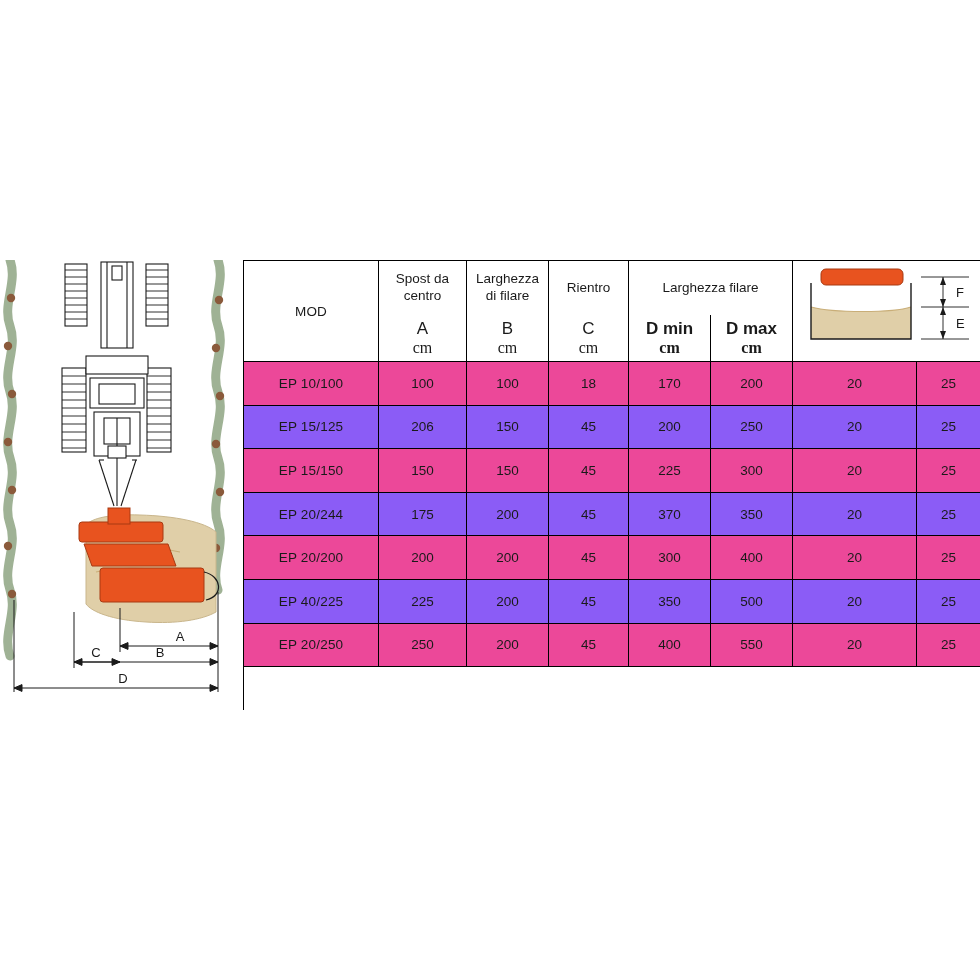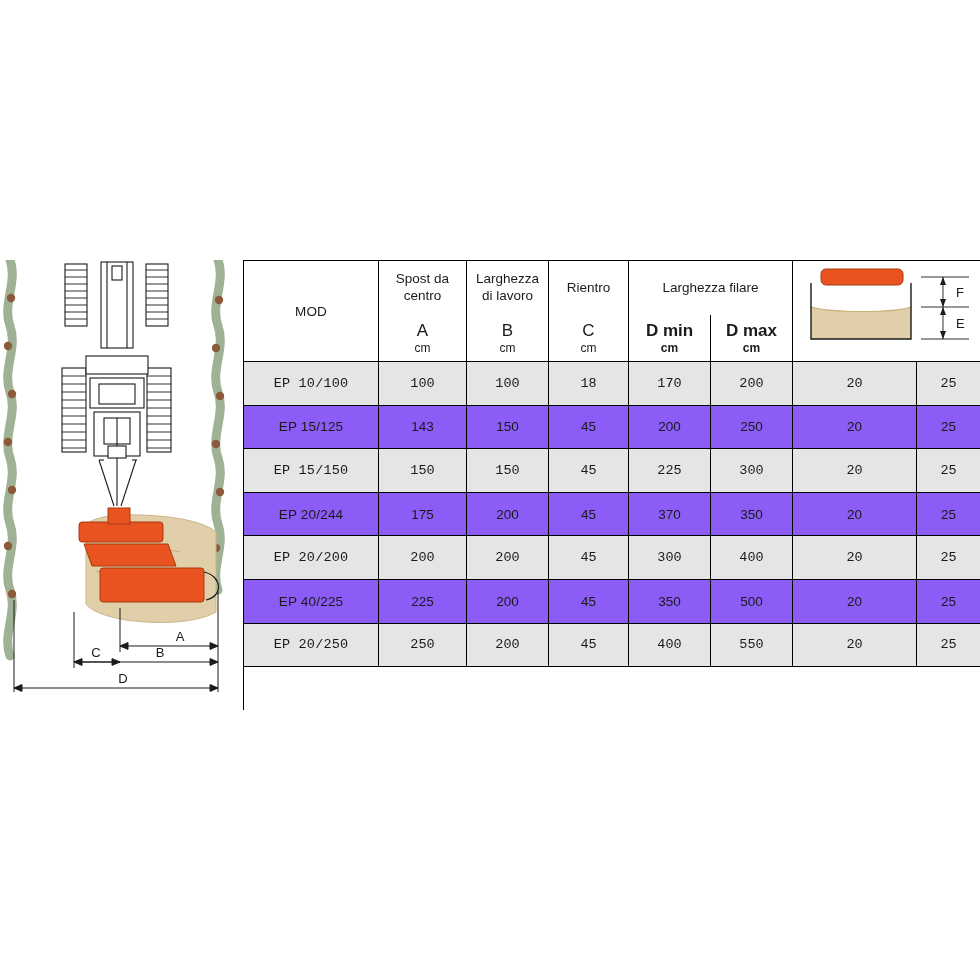--- a/index.html
+++ b/index.html
@@ -53,42 +53,43 @@
     vertical-align: middle;
     font-size: 13.5px;
     font-weight: normal;
     padding: 0;
     color: #1a1a1a;
   }
   .hdr-top td { height: 54px; }
   .hdr-sub td { height: 46px; }
   .row-data td { height: 42.6px; }
 
-  .row-odd td { background: #e5e5e5; font-family: Liberation Mono, monospace; }
+  .row-odd td { background: #ec4899; }
   .row-even td { background: #8b5cf6; }
 
   .mod-cell {
     font-weight: bold;
     font-size: 13.5px;
     letter-spacing: .2px;
   }
   .hdr-label {
     font-size: 13.5px;
     line-height: 1.25;
   }
   .letter {
     font-size: 17px;
     display: block;
     line-height: 1.15;
   }
   .letter.bold { font-weight: bold; }
   .unit {
-    font-size: 12px;
+    font-size: 16px;
     display: block;
     line-height: 1.2;
+    font-family: Liberation Serif, serif;
   }
   .unit.bold { font-weight: bold; }
   .bold-val { font-weight: bold; }
   .nb { border-bottom: none !important; }
   .nt { border-top: none !important; }
 
   
   .xsec-cell { padding: 0; position: relative; }
   .xsec-holder {
     position: relative;
@@ -259,21 +260,21 @@
       <tbody>
 
         <tr class="hdr-top">
           <td rowspan="2" class="mod-cell">MOD</td>
           <td class="hdr-label nb">
             <div>Spost da</div>
             <div>centro</div>
           </td>
           <td class="hdr-label nb">
             <div>Larghezza</div>
-            <div>di lavoro</div>
+            <div>di filare</div>
           </td>
           <td class="hdr-label nb">Rientro</td>
           <td class="hdr-label nb" colspan="2">Larghezza filare</td>
           <td colspan="3" rowspan="2" class="xsec-cell">
             <div class="xsec-holder">
               <svg width="188" height="100" viewBox="0 0 188 100">
 
                 <path d="M18,46 L18,78 L118,78 L118,46 C100,52 40,52 18,46 Z" fill="#e0cfa8" stroke="none"></path>
                 <path d="M18,46 C40,52 100,52 118,46" fill="none" stroke="#c9ae78" stroke-width="1.2"></path>
 
@@ -325,21 +326,21 @@
           <td>100</td>
           <td>100</td>
           <td>18</td>
           <td class="bold-val">170</td>
           <td class="bold-val">200</td>
           <td colspan="2">20</td>
           <td>25</td>
         </tr>
         <tr class="row-data row-even">
           <td class="mod-cell">EP 15/125</td>
-          <td>143</td>
+          <td>206</td>
           <td>150</td>
           <td>45</td>
           <td class="bold-val">200</td>
           <td class="bold-val">250</td>
           <td colspan="2">20</td>
           <td>25</td>
         </tr>
         <tr class="row-data row-odd">
           <td class="mod-cell">EP 15/150</td>
           <td>150</td>

